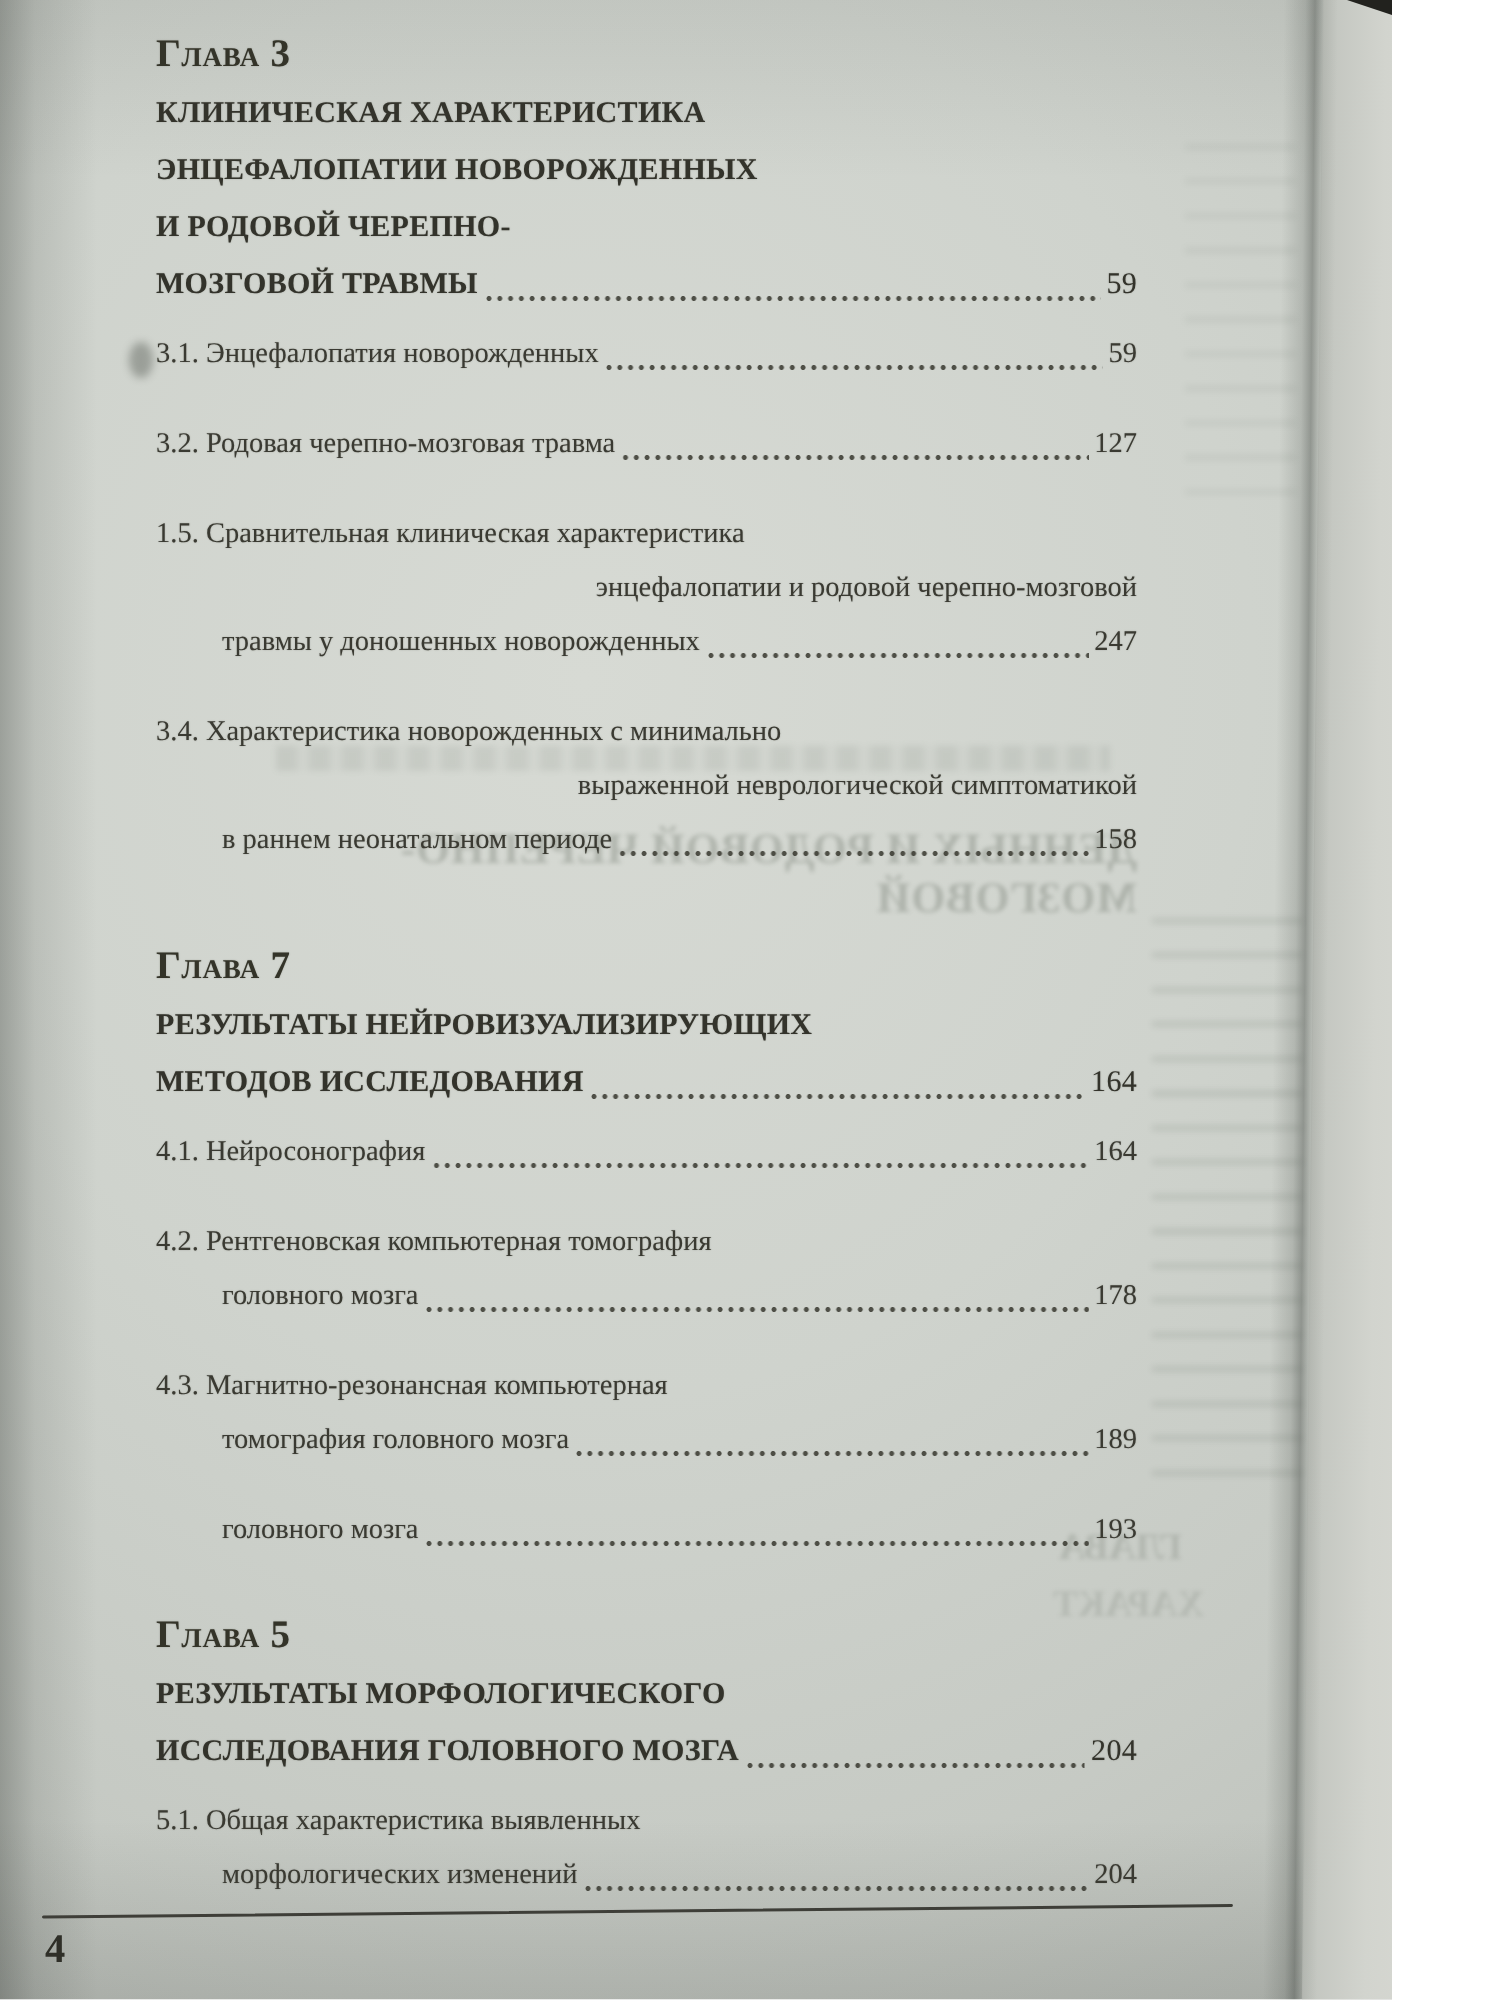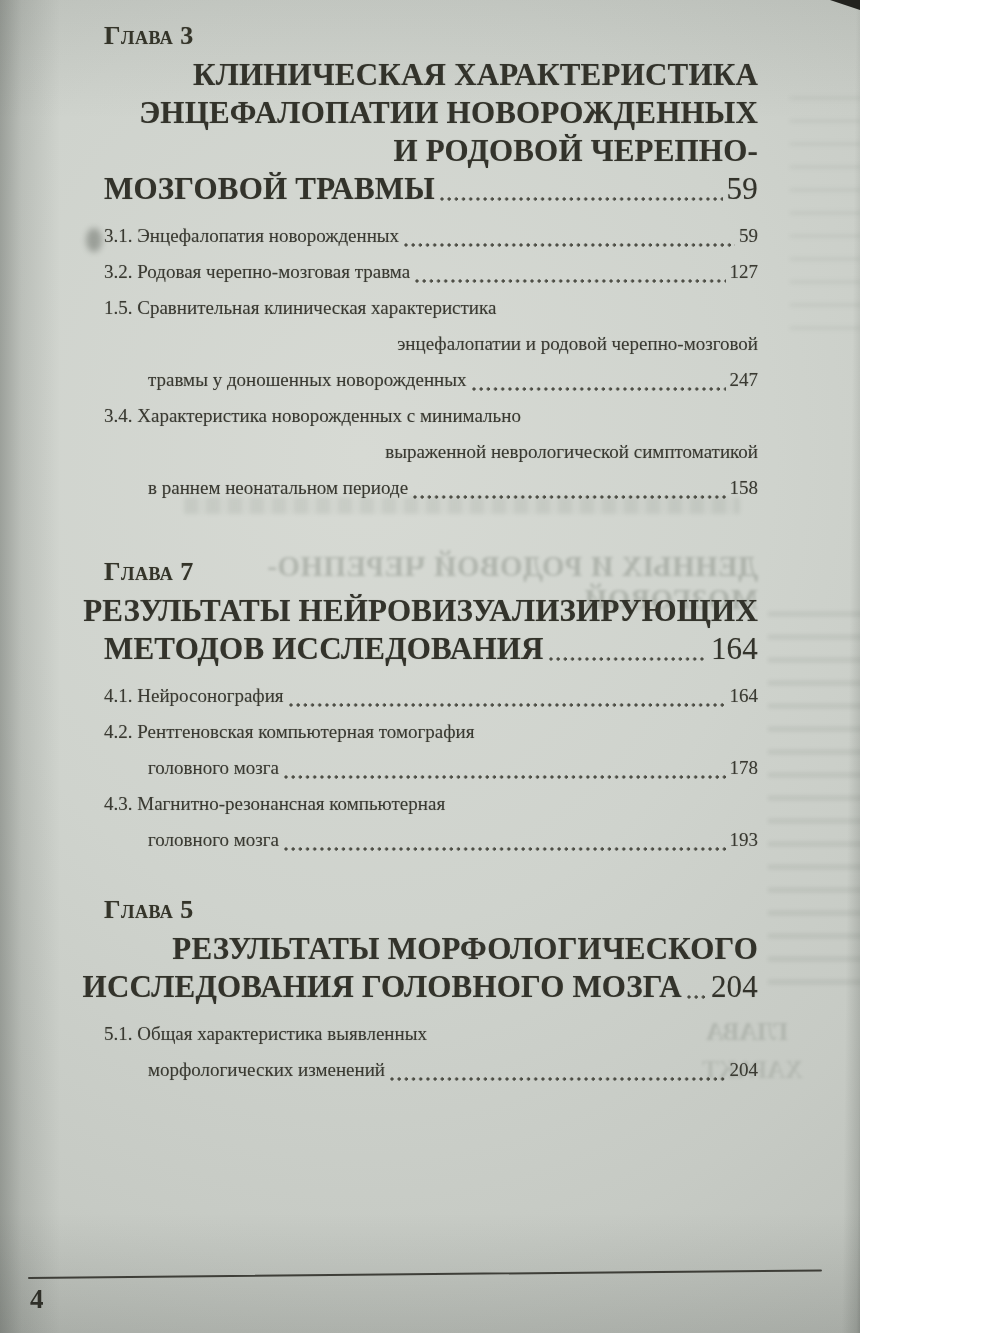--- a/index.html
+++ b/index.html
@@ -1,18 +1,18 @@
 <!DOCTYPE html>
 <html><head>
 <meta charset="utf-8">
 <style>
   html,body{margin:0;padding:0;}
   body{width:1000px;height:1333px;font-family:"Liberation Serif","DejaVu Serif",serif;}
   .stage{
-    position:relative;width:860px;height:1333px;overflow:hidden;
+    position:relative;width:928px;height:1333px;overflow:hidden;
     background:
       linear-gradient(90deg, rgba(35,40,35,.30) 0%, rgba(35,40,35,.12) 2.5%, rgba(35,40,35,0) 7%),
       linear-gradient(0deg, rgba(35,40,35,.14) 0%, rgba(35,40,35,0) 9%),
       linear-gradient(0deg, rgba(35,40,35,0) 91%, rgba(35,40,35,.08) 100%),
       radial-gradient(ellipse 120% 90% at 42% 34%, #d7dad4 0%, #cfd3cd 40%, #c6cac4 68%, #b7bbb5 100%);
   }
   
   .next-page{
     position:absolute;left:882px;top:-12px;width:150px;height:1360px;
     transform:rotate(0.6deg);transform-origin:top left;
@@ -34,23 +34,23 @@
   
   .toc{
     position:absolute;left:104px;top:20px;width:654px;color:#3a3a32;
     text-shadow:0 0 1px rgba(58,58,48,.35);
   }
   .chapter-label{
     font-weight:700;font-size:26px;line-height:32px;font-variant:small-caps;
     letter-spacing:.5px;color:#343429;
   }
   .chapter-title{margin-top:4px;}
-  .chapter-title .toc-line{font-weight:700;font-size:31px;line-height:38px;letter-spacing:.2px;color:#33332b;justify-content:flex-end;}
+  .chapter-title .toc-line{font-weight:700;font-size:20px;line-height:38px;letter-spacing:.2px;color:#33332b;}
   .chapter-title .page-num{font-weight:400;}
-  .toc-item{margin-top:0;}
+  .toc-item{margin-top:24px;}
   .chapter-title + .toc-item{margin-top:10px;}
   .toc-line{display:flex;align-items:baseline;font-size:19px;line-height:36px;white-space:nowrap;}
   .toc-line.indent{padding-left:44px;justify-content:flex-end;}
   .line-text{flex:0 0 auto;}
   .leader{
     flex:1 1 auto;height:6px;align-self:flex-end;margin:0 4px 6px 5px;min-width:20px;
     background-image:radial-gradient(circle at 2px 3px, rgba(55,55,46,.85) 1.4px, transparent 1.9px);
     background-size:7.2px 6px;background-repeat:repeat-x;background-position:left bottom;
   }
   .page-num{flex:0 0 auto;}
@@ -180,20 +180,25 @@
         <div class="toc-line indent">
           <span class="line-text">головного мозга</span>
           <span class="leader"></span>
           <span class="page-num">178</span>
         </div>
       </div>
       <div class="toc-item">
         <div class="toc-line">
           <span class="line-text">4.3. Магнитно-резонансная компьютерная</span>
         </div>
+        <div class="toc-line indent">
+          <span class="line-text">томография головного мозга</span>
+          <span class="leader"></span>
+          <span class="page-num">189</span>
+        </div>
       </div>
       <div class="toc-item">
         <div class="toc-line indent">
           <span class="line-text">головного мозга</span>
           <span class="leader"></span>
           <span class="page-num">193</span>
         </div>
       </div>
       <div class="spacer" style="height: 36px;"></div>
       <div class="chapter-label">Глава 5</div>

